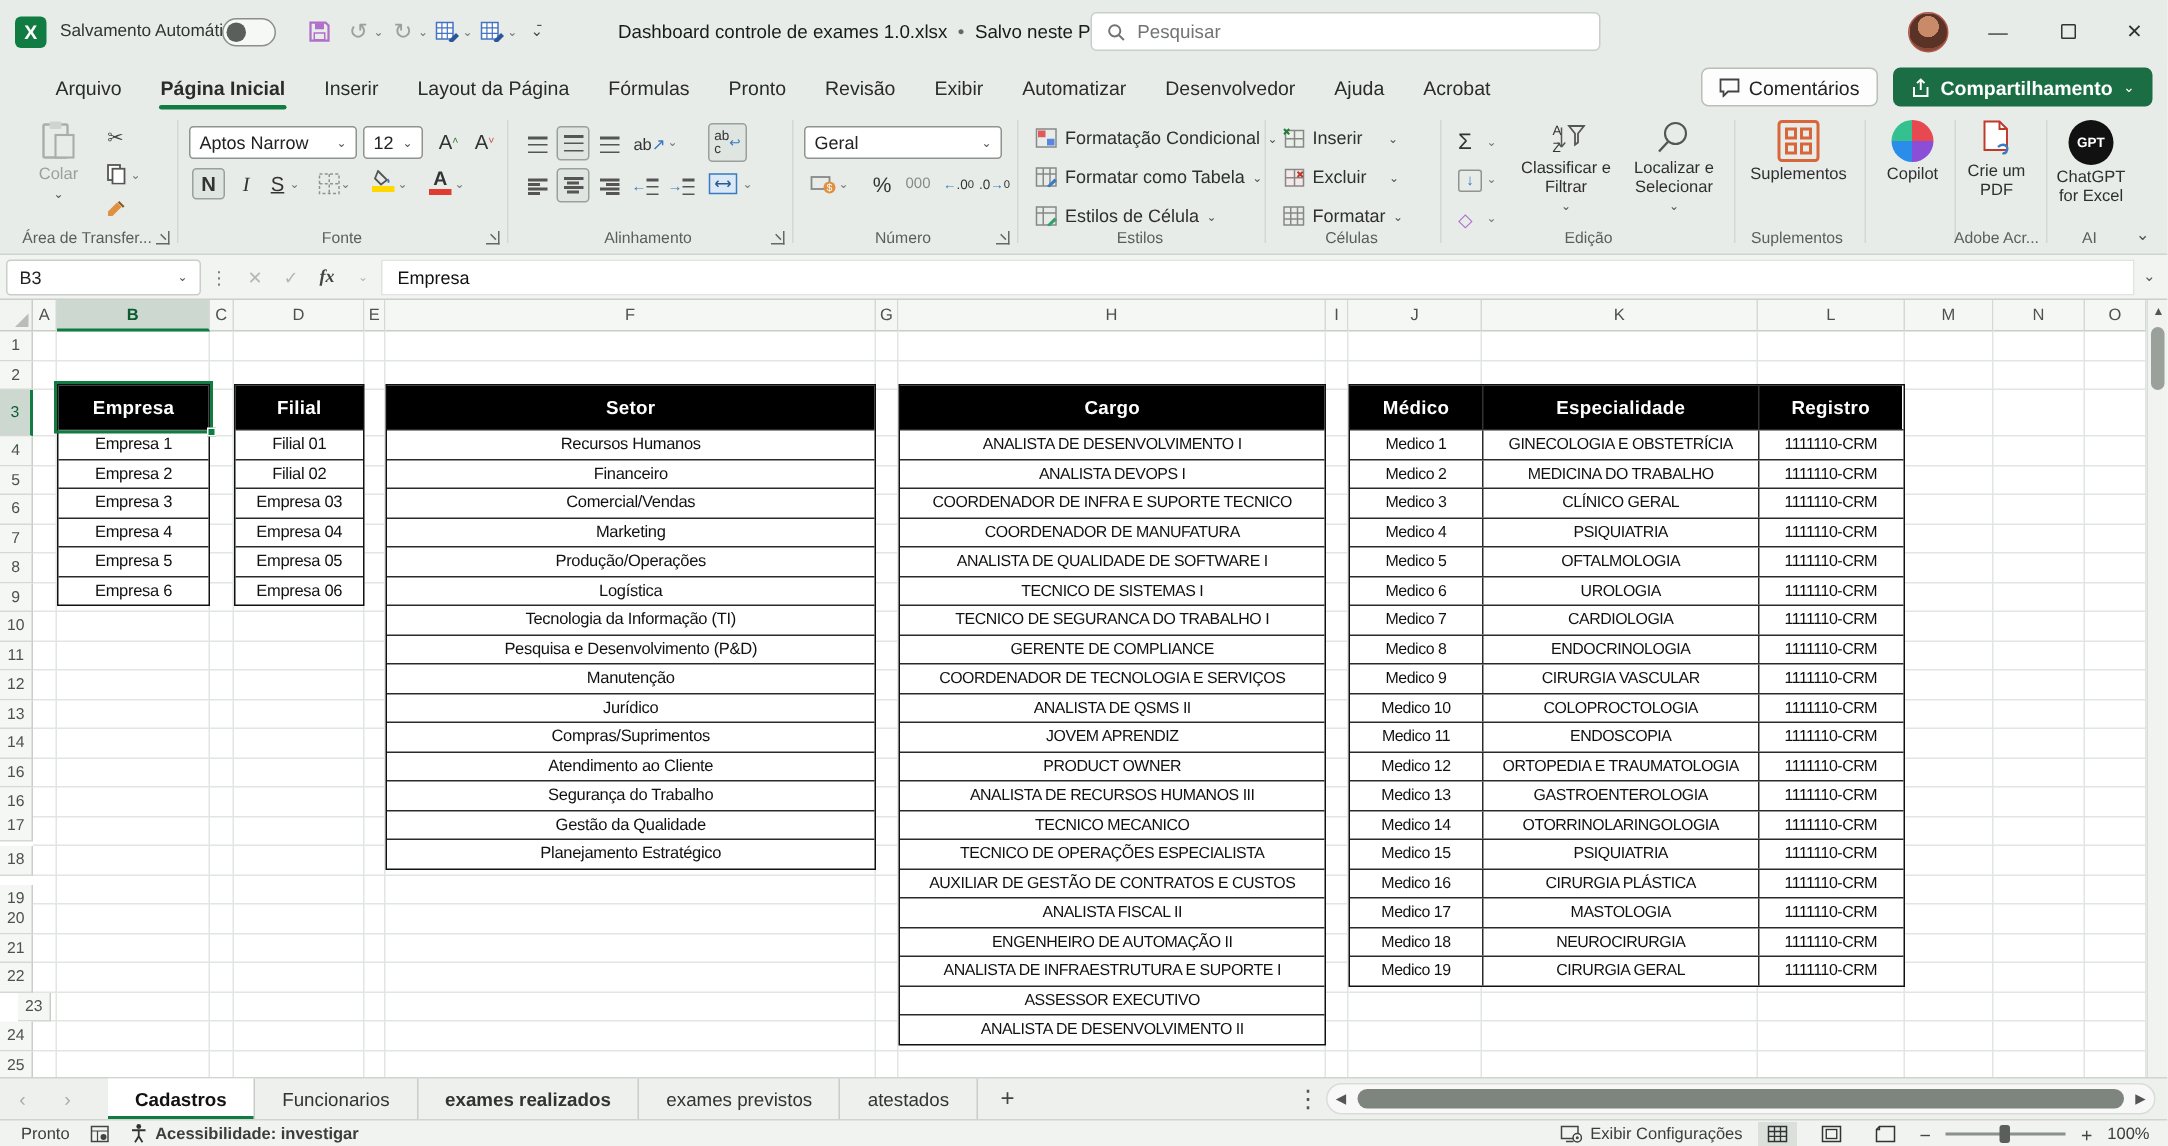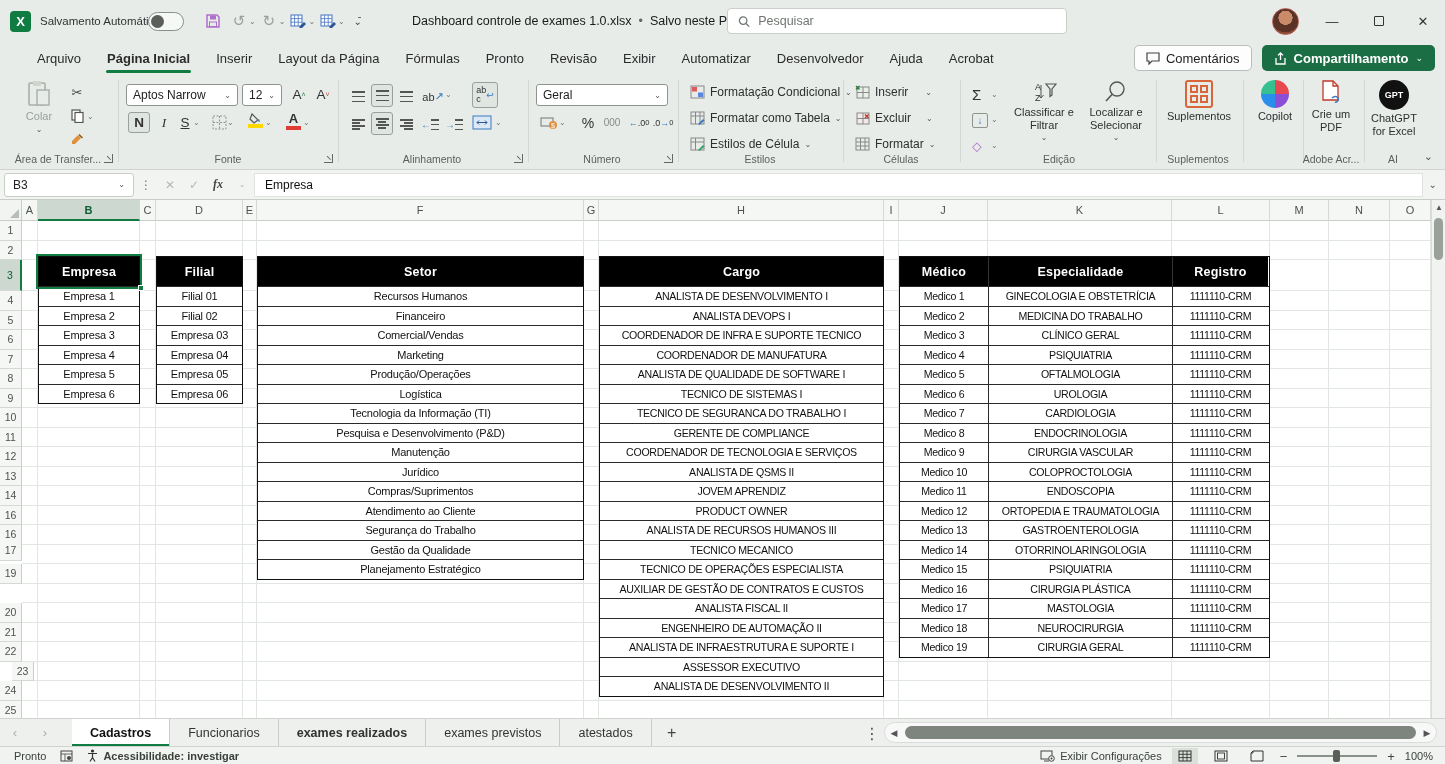--- a/index.html
+++ b/index.html
@@ -592,21 +592,21 @@
         <div class="row-h" style="top: 188.5px; height: 19.5px;">9</div>
         <div class="row-h" style="top: 208px; height: 19.5px;">10</div>
         <div class="row-h" style="top: 227.5px; height: 19.5px;">11</div>
         <div class="row-h" style="top: 247px; height: 19.5px;">12</div>
         <div class="row-h" style="top: 266.5px; height: 19.5px;">13</div>
         <div class="row-h" style="top: 286px; height: 19.5px;">14</div>
         <div class="row-h" style="top: 305.5px; height: 19.5px;">16</div>
         <div class="row-h" style="top: 325px; height: 19.5px;">16</div>
         <div class="row-h" style="top: 341px; height: 19.5px;">17</div>
         <div class="row-h" style="top: 364px; height: 19.5px;">18</div>
-        <div class="row-h" style="top: 364px; height: 19.5px;">19</div>
+        <div class="row-h" style="top: 390px; height: 19.5px;">19</div>
         <div class="row-h" style="top: 403px; height: 19.5px;">20</div>
         <div class="row-h" style="top: 422.5px; height: 19.5px;">21</div>
         <div class="row-h" style="top: 442px; height: 19.5px;">22</div>
         <div class="row-h" style="top: 461.5px; height: 19.5px; margin-left: 12px;">23</div>
         <div class="row-h" style="top: 481px; height: 19.5px;">24</div>
         <div class="row-h" style="top: 500.5px; height: 19.5px;">25</div>
       </div>
     <div id="select-all"></div>
 
     <div class="xl-table" style="left:38px; top:56px; width:102px;">

